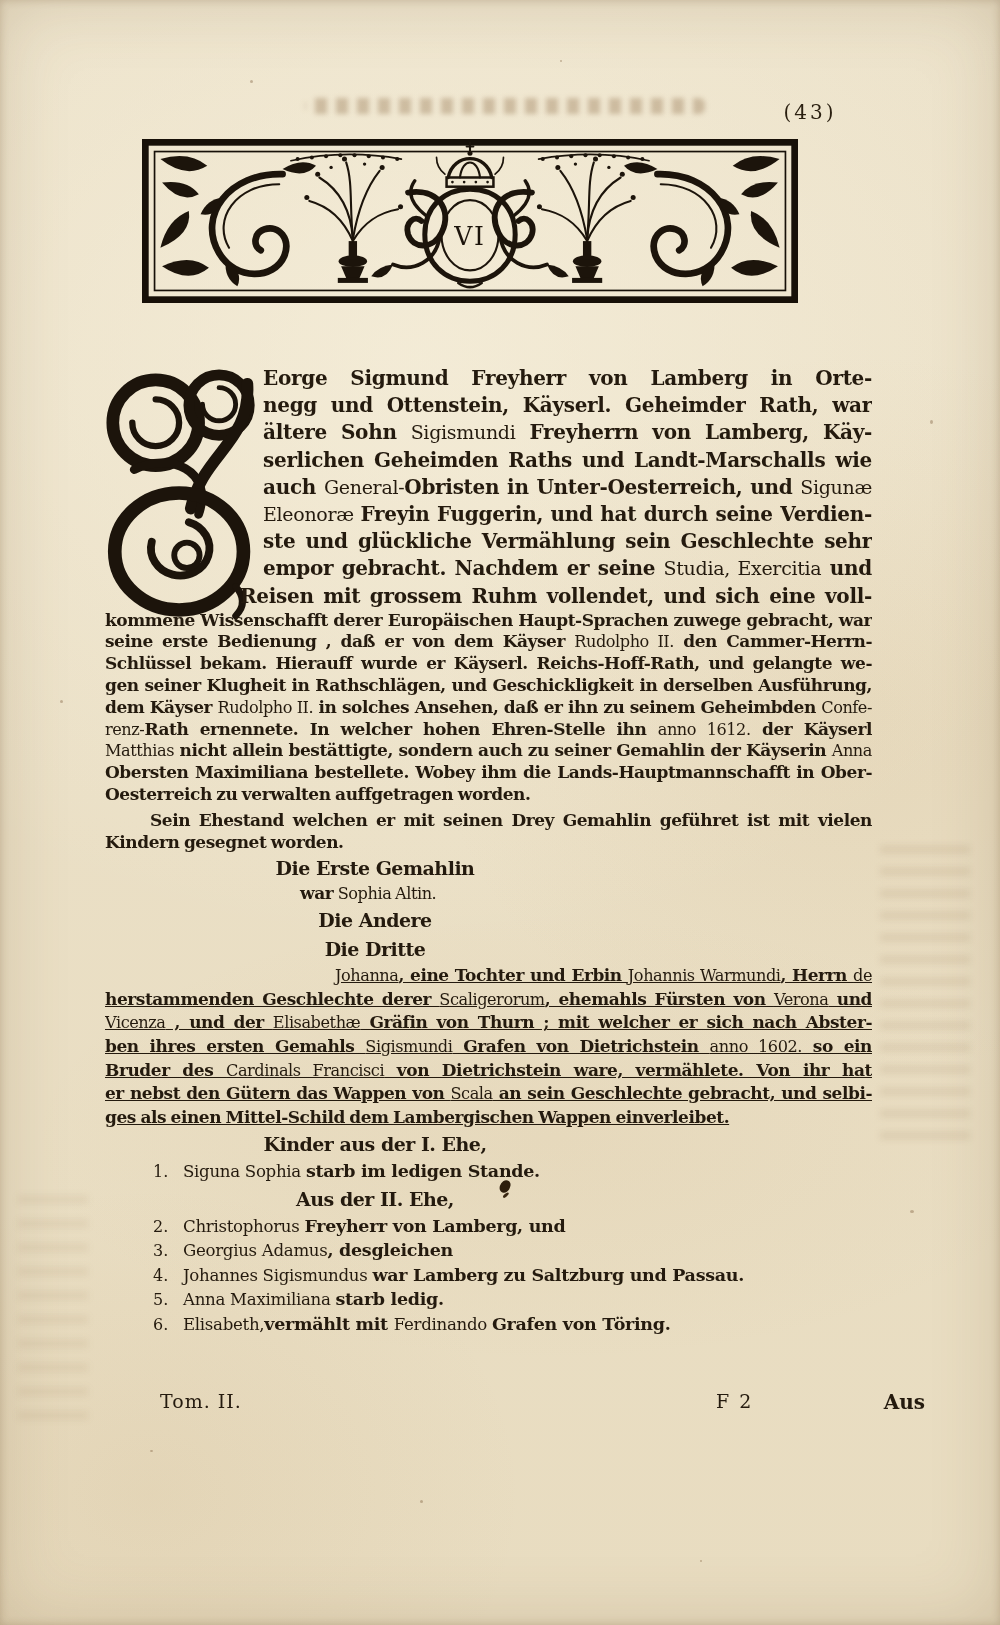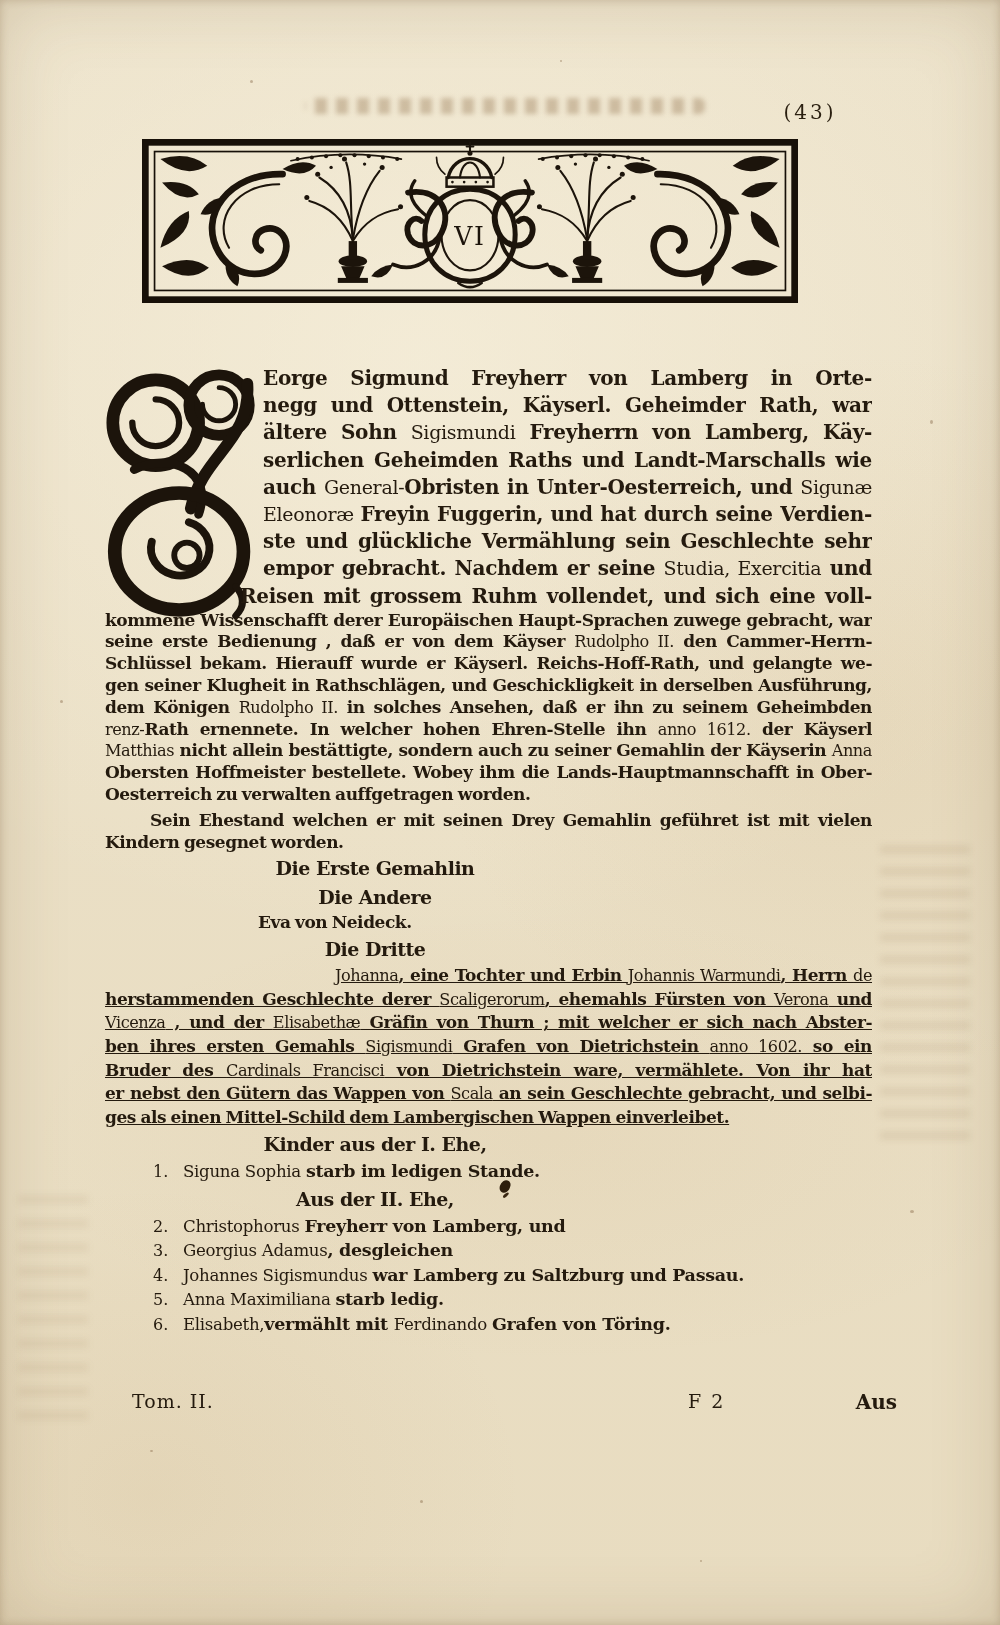--- a/index.html
+++ b/index.html
@@ -34,21 +34,21 @@
   .line{overflow:hidden;text-align:justify;text-align-last:justify;}
   .line.nj{text-align:left;text-align-last:left;}
   .fr{font-weight:700;}
   .ro{font-weight:400;font-size:.95em;}
   .heading{width:540px;text-align:center;font-size:19px;font-weight:700;
     letter-spacing:-.5px;line-height:28px;margin:1px 0;}
   .list{margin-left:48px;font-size:17.5px;line-height:24.5px;}
   .list .item{height:24.5px;overflow:hidden;font-weight:700;letter-spacing:-.3px;}
   .num{display:inline-block;width:30px;font-weight:400;font-size:16px;letter-spacing:0;}
   
-  .foot{position:absolute;top:1390px;font-size:19px;}
+  .foot{position:absolute;top:1390px;font-size:19px;margin-left:28px;}
   .foot.l{left:132px;font-weight:400;letter-spacing:1px;}
   .foot.c{left:688px;font-weight:400;letter-spacing:2px;}
   .foot.r{left:833px;width:64px;text-align:right;font-weight:700;font-size:20px;}
   
   .showthrough{position:absolute;left:305px;top:98px;width:400px;height:16px;border-radius:6px;
     background:repeating-linear-gradient(90deg, rgba(125,88,48,.30) 0 12px, rgba(125,88,48,0) 12px 21px);
     filter:blur(2.6px);transform:scaleX(-1);}
   .showthrough2{position:absolute;left:880px;top:840px;width:90px;height:300px;
     background:repeating-linear-gradient(0deg, rgba(130,95,55,.10) 0 9px, rgba(130,95,55,0) 9px 22px);
     filter:blur(3px);}
@@ -168,35 +168,35 @@
           <div class="line"><span class="ro">Eleonoræ </span><span class="fr">Freyin Fuggerin, und hat durch seine Verdien-</span></div>
           <div class="line"><span class="fr">ste und glückliche Vermählung sein Geschlechte sehr hoch</span></div>
           <div class="line"><span class="fr">empor gebracht. Nachdem er seine </span><span class="ro">Studia, Exercitia</span><span class="fr"> und</span></div>
           <div class="line" style="margin-left: -23px;"><span class="fr">Reisen mit grossem Ruhm vollendet, und sich eine voll-</span></div>
         </div>
         <div class="block body">
           <div class="line"><span class="fr">kommene Wissenschafft derer Europäischen Haupt-Sprachen zuwege gebracht, war</span></div>
           <div class="line"><span class="fr">seine erste Bedienung , daß er von dem Käyser </span><span class="ro">Rudolpho II.</span><span class="fr"> den Cammer-Herrn-</span></div>
           <div class="line"><span class="fr">Schlüssel bekam. Hierauff wurde er Käyserl. Reichs-Hoff-Rath, und gelangte we-</span></div>
           <div class="line"><span class="fr">gen seiner Klugheit in Rathschlägen, und Geschickligkeit in derselben Ausführung, bey</span></div>
-          <div class="line"><span class="fr">dem Königen </span><span class="ro">Rudolpho II.</span><span class="fr"> in solches Ansehen, daß er ihn zu seinem Geheimbden </span><span class="ro">Confe-</span></div>
+          <div class="line"><span class="fr">dem Käyser </span><span class="ro">Rudolpho II.</span><span class="fr"> in solches Ansehen, daß er ihn zu seinem Geheimbden </span><span class="ro">Confe-</span></div>
           <div class="line"><span class="ro">renz-</span><span class="fr">Rath ernennete. In welcher hohen Ehren-Stelle ihn </span><span class="ro">anno 1612.</span><span class="fr"> der Käyserl</span></div>
           <div class="line"><span class="ro">Matthias</span><span class="fr"> nicht allein bestättigte, sondern auch zu seiner Gemahlin der Käyserin </span><span class="ro">Anna</span></div>
-          <div class="line"><span class="fr">Obersten Hoffmeister bestellete. Wobey ihm die Lands-Hauptmannschafft in Ober-</span></div>
+          <div class="line"><span class="fr">Obersten Maximiliana bestellete. Wobey ihm die Lands-Hauptmannschafft in Ober-</span></div>
           <div class="line nj"><span class="fr">Oesterreich zu verwalten auffgetragen worden.</span></div>
         </div>
         <div class="block body p2">
           <div class="line" style="padding-left: 45px;"><span class="fr">Sein Ehestand welchen er mit seinen Drey Gemahlin geführet ist mit vielen</span></div>
           <div class="line nj"><span class="fr">Kindern gesegnet worden.</span></div>
         </div>
         <div class="heading">Die Erste Gemahlin</div>
+        <div class="block body">
+          <div class="line nj" style="padding-left: 195px;"><span class="fr">war </span><span class="ro">Sophia Altin.</span></div>
+        </div>
         <div class="heading">Die Andere</div>
-        <div class="block body">
-          <div class="line nj" style="padding-left: 153px;"><span class="fr">Eva von Neideck.</span></div>
-        </div>
         <div class="heading">Die Dritte</div>
         <div class="block tris">
           <div class="line" style="padding-left: 230px;"><span class="ro">Johanna</span><span class="fr">, eine Tochter und Erbin </span><span class="ro">Johannis Warmundi</span><span class="fr">, Herrn </span><span class="ro">de</span></div>
           <div class="line"><span class="fr">herstammenden Geschlechte derer </span><span class="ro">Scaligerorum</span><span class="fr">, ehemahls Fürsten von </span><span class="ro">Verona</span><span class="fr"> und</span></div>
           <div class="line"><span class="ro">Vicenza</span><span class="fr"> , und der </span><span class="ro">Elisabethæ</span><span class="fr"> Gräfin von Thurn ; mit welcher er sich nach Abster-</span></div>
           <div class="line"><span class="fr">ben ihres ersten Gemahls </span><span class="ro">Sigismundi</span><span class="fr"> Grafen von Dietrichstein </span><span class="ro">anno 1602.</span><span class="fr"> so ein</span></div>
           <div class="line"><span class="fr">Bruder des </span><span class="ro">Cardinals Francisci</span><span class="fr"> von Dietrichstein ware, vermählete. Von ihr hat</span></div>
           <div class="line"><span class="fr">er nebst den Gütern das Wappen von </span><span class="ro">Scala</span><span class="fr"> an sein Geschlechte gebracht, und selbi-</span></div>
           <div class="line nj"><span class="fr">ges als einen Mittel-Schild dem Lambergischen Wappen einverleibet.</span></div>
         </div>

